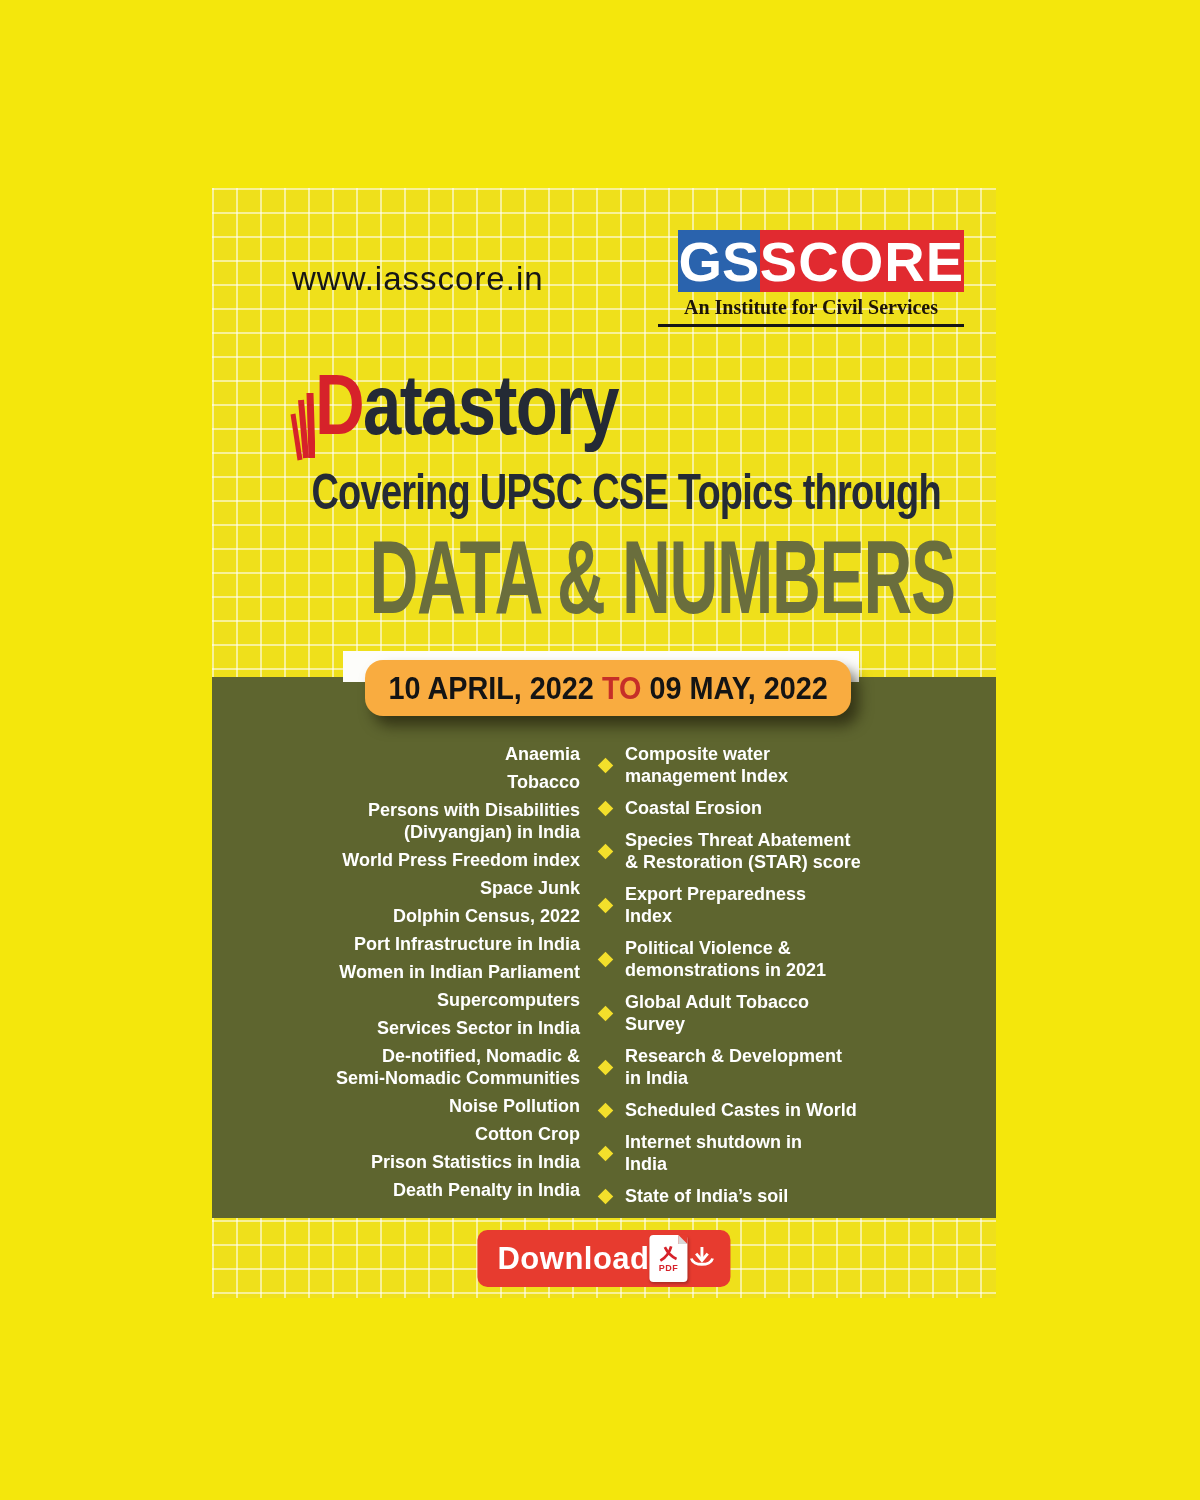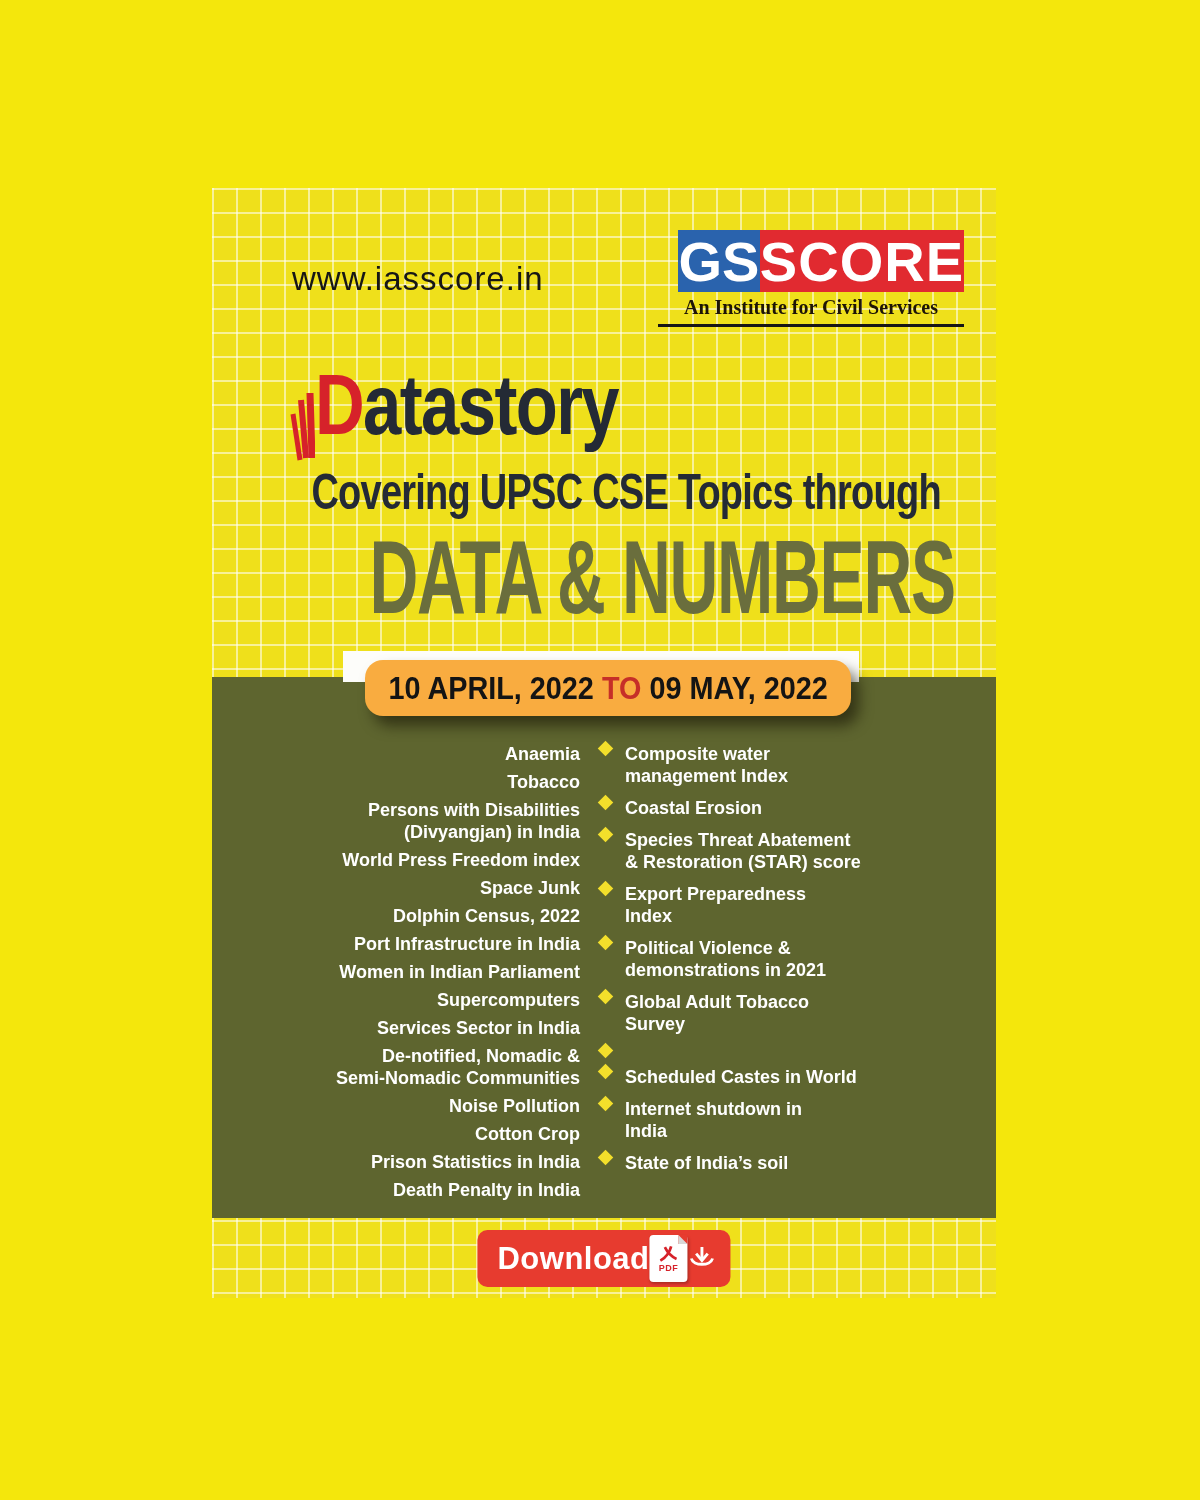--- a/index.html
+++ b/index.html
@@ -56,21 +56,21 @@
     font-size:32px;font-weight:bold;color:#141414;white-space:nowrap;}
   .pill-text .to{color:#C62F28;margin:0 9px;}
 
   
   .olive{position:absolute;left:0;top:489px;width:784px;height:541px;background:#5E652F;z-index:1;}
   .topics{display:flex;justify-content:center;padding-top:66px;}
   .col-left{width:262px;display:flex;flex-direction:column;gap:6px;text-align:right;}
   .col-spacer{width:20px;}
   .col-right{width:290px;display:flex;flex-direction:column;gap:10px;}
   .topic{color:#FFFFFF;font-weight:bold;font-size:18px;line-height:22px;white-space:pre-line;}
-  .t-row{display:flex;align-items:flex-start;}
+  .t-row{display:flex;align-items:center;}
   .diamond{width:11px;height:11px;background:#F3DF2B;transform:rotate(45deg);
     margin-right:14px;flex:none;}
 
   
   .download-btn{position:absolute;top:1042px;left:50%;transform:translateX(-50%);
     height:57px;background:#E73B2F;border-radius:10px;display:flex;align-items:center;
     padding:0 14px 0 20px;border:none;cursor:pointer;}
   .download-label{color:#fff;font-size:31px;font-weight:bold;letter-spacing:.5px;}
   .pdf-card{width:38px;height:47px;background:#fff;border-radius:4px;position:relative;
     display:flex;flex-direction:column;align-items:center;justify-content:center;
@@ -171,20 +171,22 @@
               <span class="topic">Political Violence &amp;
 demonstrations in 2021</span>
             </div>
           <div class="t-row">
               <span class="diamond"></span>
               <span class="topic">Global Adult Tobacco
 Survey</span>
             </div>
           <div class="t-row">
               <span class="diamond"></span>
+              <span class="topic">Research &amp; Development
+in India</span>
             </div>
           <div class="t-row">
               <span class="diamond"></span>
               <span class="topic">Scheduled Castes in World</span>
             </div>
           <div class="t-row">
               <span class="diamond"></span>
               <span class="topic">Internet shutdown in
 India</span>
             </div>

